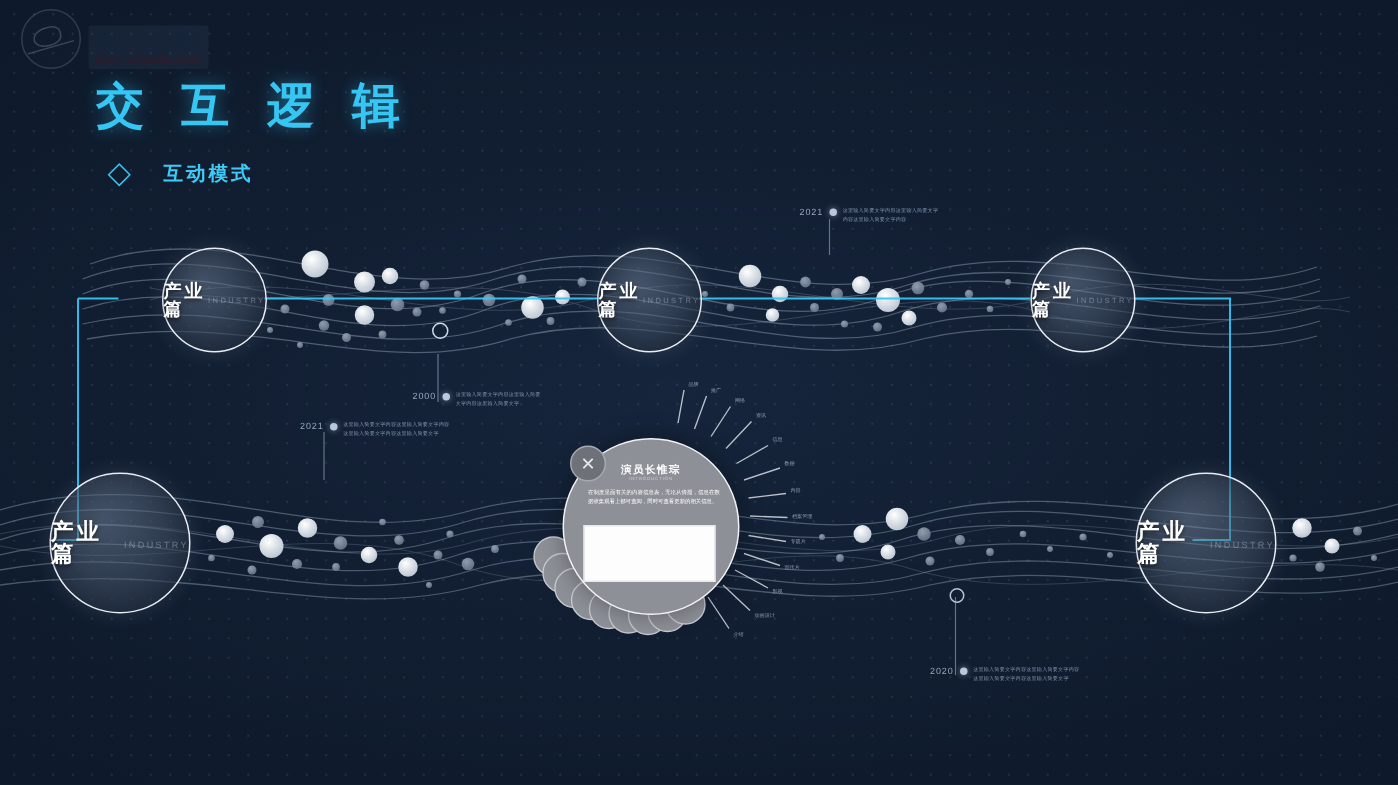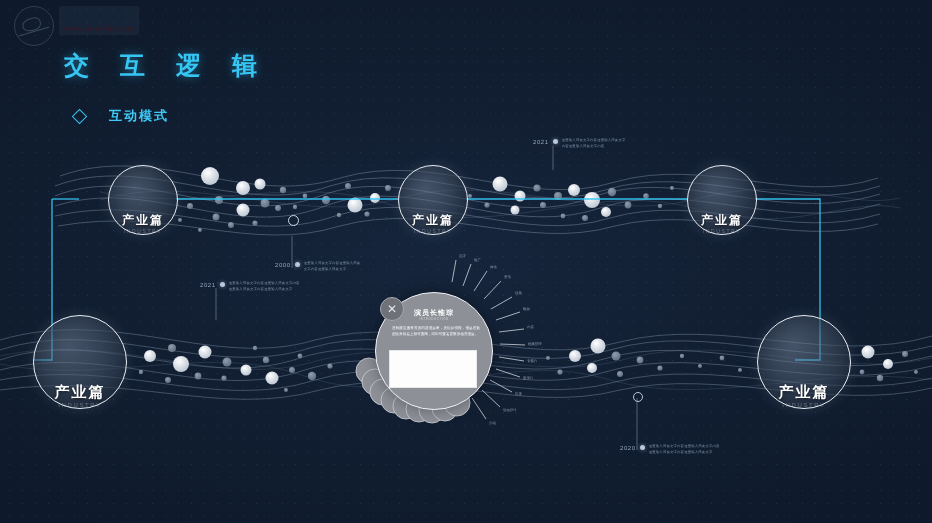--- a/index.html
+++ b/index.html
@@ -19,21 +19,21 @@
     position:absolute;inset:0;pointer-events:none;
     background-image:radial-gradient(circle, rgba(150,175,205,.17) 0.9px, transparent 1px);
     background-size:13px 13px;
     background-position:3px 3px;
     opacity:.85;
   }
   #svgart{position:absolute;inset:0;}
   
   #logo{
     position:absolute;left:14px;top:6px;width:130px;height:40px;
-    display:flex;align-items:flex-start;opacity:.30;
+    display:flex;align-items:flex-end;opacity:.30;
   }
   #logo .mark{
     width:38px;height:38px;border-radius:50%;
     border:1.6px solid #7b8da6;position:relative;flex:none;
     background:rgba(255,255,255,.04);overflow:hidden;
   }
   #logo .mark::before{
     content:"";position:absolute;left:7px;top:11px;width:17px;height:11px;
     border:1.4px solid #9fb0c6;border-radius:60% 40% 50% 50%;
     transform:rotate(-12deg);
@@ -49,38 +49,38 @@
   #logo .cn{
     font-size:16px;letter-spacing:2px;color:#1a2a42;font-weight:bold;
     -webkit-text-stroke:.4px #2b3d58;
   }
   #logo .url{
     font-size:8px;letter-spacing:.3px;color:#7a1d25;font-weight:bold;margin-top:1px;
   }
   
   #title{
     position:absolute;left:64px;top:49px;
-    font-size:25px;font-weight:bold;letter-spacing:8px;
-    color:#35c6f4;text-shadow:0 0 10px rgba(53,198,244,.45);font-family:Liberation Mono, monospace;
+    font-size:32px;font-weight:bold;letter-spacing:8px;
+    color:#35c6f4;text-shadow:0 0 10px rgba(53,198,244,.45);
   }
   #subwrap{
     position:absolute;left:74px;top:107px;display:flex;align-items:center;gap:24px;
   }
   #diamond{
     width:9px;height:9px;border:1.4px solid #38c3f2;transform:rotate(45deg);flex:none;
   }
   #subtitle{
     font-size:13px;letter-spacing:2px;color:#3fc9f6;font-weight:bold;
   }
   
   .hub{
     position:absolute;border-radius:50%;
     border:1.6px solid #e8edf3;
     background:radial-gradient(circle at 38% 32%, rgba(120,136,158,.50), rgba(58,72,92,.55) 70%, rgba(40,53,72,.60));
-    display:flex;flex-direction:column;align-items:center;justify-content:flex-end;
+    display:flex;flex-direction:row;align-items:center;justify-content:flex-end;
     box-shadow:0 0 14px rgba(180,205,230,.14), inset 0 0 22px rgba(10,20,34,.45);
   }
   .hub .cn{
     color:#ffffff;font-weight:bold;letter-spacing:2px;line-height:1;
     text-shadow:0 1px 3px rgba(0,0,0,.55);
   }
   .hub .en{
     color:rgba(225,235,245,.34);letter-spacing:1.6px;line-height:1;margin-top:3px;
   }
   .hub.sm{width:68px;height:68px;}

